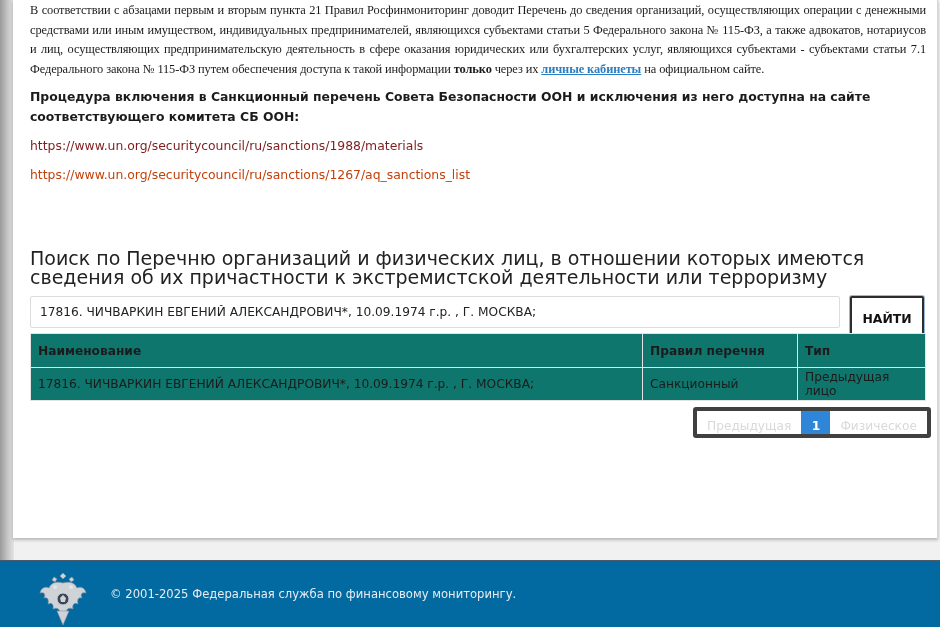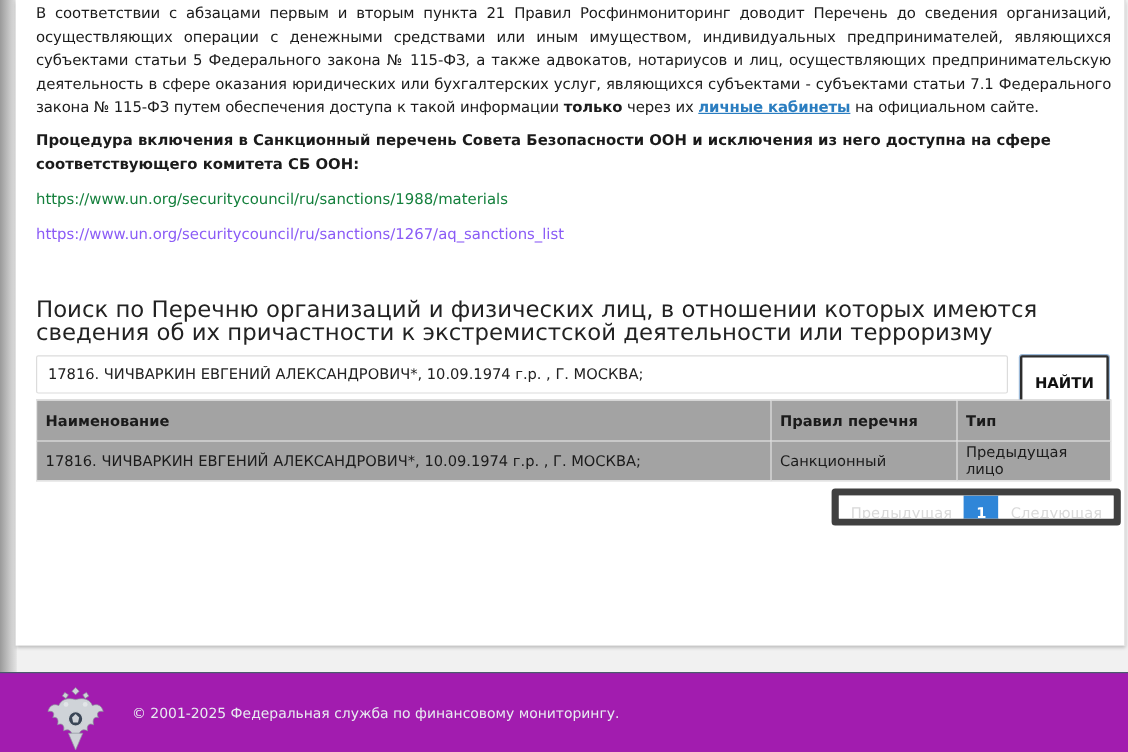--- a/index.html
+++ b/index.html
@@ -16,90 +16,90 @@
   }
   .panel {
     position: absolute; left: 13px; top: 0; width: 925px; height: 538px;
     background: #ffffff;
     box-shadow: 0 2px 3px rgba(0,0,0,0.25);
     border-right: 1px solid #d6d6d6;
   }
   .content { position: absolute; left: 17px; top: 0; width: 896px; }
   .intro {
     font-size: 12.4px; line-height: 19.6px; text-align: justify;
-    padding-top: 1px; letter-spacing: -0.1px;
+    padding-top: 1px; letter-spacing: -0.1px; font-family: Liberation Serif, serif;
   }
   .intro b { font-weight: bold; }
   .intro a { color: #2a7dc0; font-weight: bold; text-decoration: underline; }
   .procedure {
     margin-top: 8px; font-size: 12.4px; line-height: 20px; font-weight: bold;
   }
   .link-line { font-size: 12.4px; margin-top: 9px; line-height: 20px; }
-  .link-visited { color: #15803d; text-decoration: none; }
-  .link-blue { color: #8b5cf6; text-decoration: none; }
+  .link-visited { color: #7f1d1d; text-decoration: none; }
+  .link-blue { color: #c2410c; text-decoration: none; }
   .search-title {
     position: absolute; top: 249px; left: 0; width: 860px;
     font-size: 19px; line-height: 19px; color: #222;
   }
   .search-row { position: absolute; top: 296px; left: 0; width: 896px; height: 32px; }
   .search-input {
     position: absolute; left: 0; top: 0; width: 810px; height: 32px;
     border: 1px solid #dcdcdc; background: #fff; border-radius: 2px;
     font-family: "DejaVu Sans", sans-serif; font-size: 12.2px; color: #222;
     padding: 0 9px; outline: none;
   }
   .search-button {
     position: absolute; left: 820px; top: 0; width: 74px; height: 44px;
     background: #fff; border: 2px solid #2d2d2d; border-radius: 2px;
     box-shadow: 0 0 0 1px #9cb9d8;
     font-family: "DejaVu Sans", sans-serif; font-size: 12.4px; font-weight: bold;
     color: #111; cursor: pointer;
   }
   .results {
     position: absolute; top: 333px; left: 0; width: 896px;
-    border-collapse: collapse; font-size: 12.2px; background: #a3a3a3;
+    border-collapse: collapse; font-size: 12.2px; background: #0f766e;
   }
   .results th, .results td {
     border: 1px solid #e3e3e3; text-align: left; padding: 0 7px; height: 33px;
     vertical-align: middle;
   }
   .results th { font-weight: bold; height: 34px; }
   .col-name { width: 612px; }
   .col-section { width: 155px; }
   .pager {
     position: absolute; top: 407px; left: 663px; height: 31px;
-    display: flex; border: 6px solid #404040; border-radius: 3px; overflow: hidden;
+    display: flex; border: 4px solid #404040; border-radius: 3px; overflow: hidden;
     font-size: 12.2px;
   }
   .pager span {
     display: flex; align-items: center; justify-content: center; height: 29px;
   }
   .pager .disabled { color: #d9d9d9; padding: 0 10px; background: #fff; }
   .pager .active { background: #2f86d8; color: #fff; width: 29px; font-weight: bold; }
   .footer {
     position: absolute; left: 0; top: 560px; width: 940px; height: 67px;
-    background: #a21caf; border-top: 1px solid #4a5a6d;
+    background: #0369a1; border-top: 1px solid #4a5a6d;
   }
   .emblem { position: absolute; left: 36px; top: 8px; width: 54px; height: 58px; }
   .copyright {
     position: absolute; left: 110px; top: 26px;
     color: #e8ecf1; font-size: 11.6px;
   }
 </style>
 </head>
 <body>
 
 <div class="left-shade"></div>
 
 <div class="panel">
   <div class="content">
 
     <p class="intro"><span>В соответствии с абзацами первым и вторым пункта 21 Правил Росфинмониторинг доводит Перечень до сведения организаций, осуществляющих операции с денежными средствами или иным имуществом, индивидуальных предпринимателей, являющихся субъектами статьи 5 Федерального закона № 115-ФЗ, а также адвокатов, нотариусов и лиц, осуществляющих предпринимательскую деятельность в сфере оказания юридических или бухгалтерских услуг, являющихся субъектами - субъектами статьи 7.1 Федерального закона № 115-ФЗ путем обеспечения доступа к такой информации </span><b>только</b><span> через их </span><a href="#">личные кабинеты</a><span> на официальном сайте.</span></p>
 
-    <p class="procedure">Процедура включения в Санкционный перечень Совета Безопасности ООН и исключения из него доступна на сфере соответствующего комитета СБ ООН:</p>
+    <p class="procedure">Процедура включения в Санкционный перечень Совета Безопасности ООН и исключения из него доступна на сайте соответствующего комитета СБ ООН:</p>
 
     <p class="link-line">
       <a href="#" class="link-visited">https://www.un.org/securitycouncil/ru/sanctions/1988/materials</a>
     </p>
     <p class="link-line">
       <a href="#" class="link-blue">https://www.un.org/securitycouncil/ru/sanctions/1267/aq_sanctions_list</a>
     </p>
 
     <h2 class="search-title" style="font-weight:normal;">Поиск по Перечню организаций и физических лиц, в отношении которых имеются сведения об их причастности к экстремистской деятельности или терроризму</h2>
 
@@ -121,21 +121,21 @@
           <td>17816. ЧИЧВАРКИН ЕВГЕНИЙ АЛЕКСАНДРОВИЧ*, 10.09.1974 г.р. , Г. МОСКВА;</td>
           <td>Санкционный</td>
           <td>Предыдущая лицо</td>
         </tr>
       </tbody>
     </table>
 
     <div class="pager">
       <span class="disabled">Предыдущая</span>
       <span class="active">1</span>
-      <span class="disabled">Следующая</span>
+      <span class="disabled">Физическое</span>
     </div>
 
   </div>
 </div>
 
 <div class="footer">
   <svg class="emblem" viewBox="0 0 54 58">
     <g fill="#cfd3d8" stroke="#8d949c" stroke-width="0.6">
       <path d="M27 4 l3 3 -3 3 -3 -3z"></path>
       <path d="M18 8 l3 2 -2 3 -3 -2z M36 8 l-3 2 2 3 3 -2z"></path>

